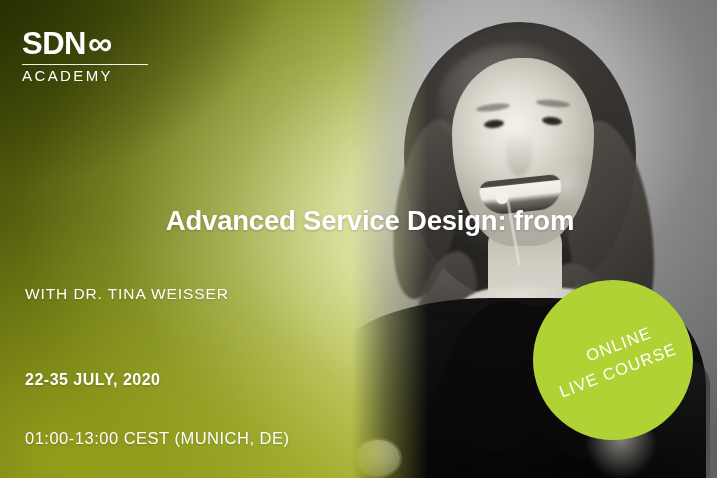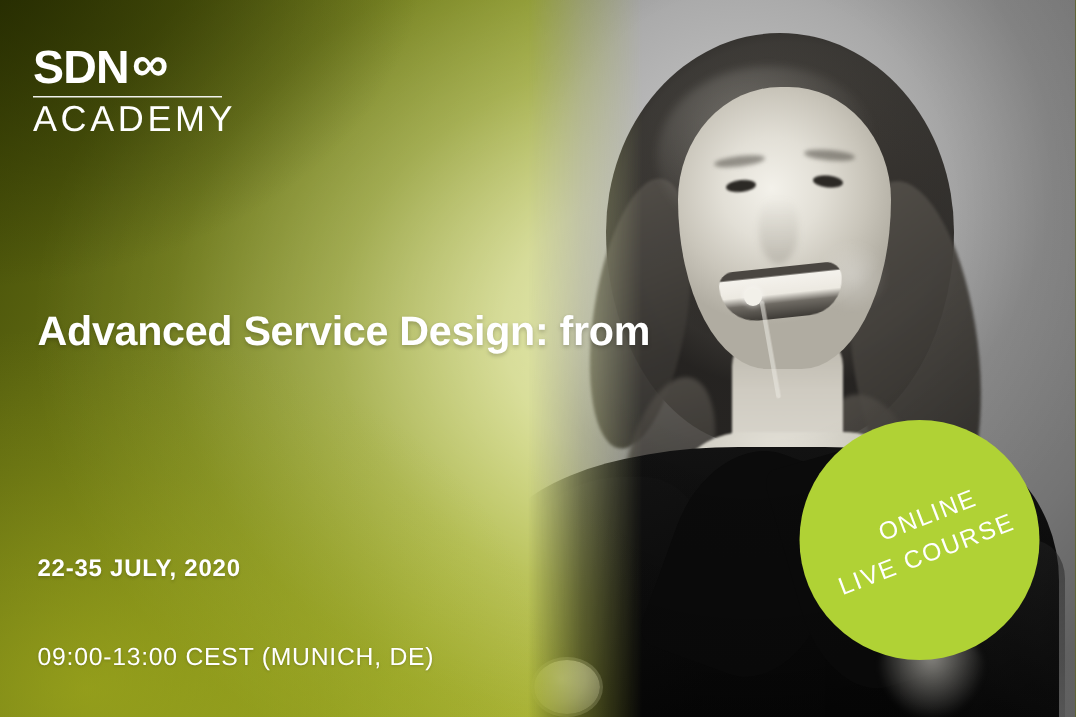--- a/index.html
+++ b/index.html
@@ -230,21 +230,21 @@
   
   .logo {
     position: absolute;
     left: 22px;
     top: 28px;
     width: 128px;
     color: #ffffff;
   }
   .logo-top {
     display: flex;
-    align-items: center;
+    align-items: flex-start;
     gap: 1px;
     height: 32px;
   }
   .logo-word {
     font-size: 31px;
     font-weight: bold;
     letter-spacing: -0.5px;
     line-height: 1;
   }
   .logo-infinity {
@@ -255,41 +255,41 @@
     margin-top: -2px;
     letter-spacing: -1px;
   }
   .logo-rule {
     height: 1px;
     background: rgba(255,255,255,0.92);
     margin: 4px 0 3px 0;
     width: 126px;
   }
   .logo-sub {
-    font-size: 24px;
+    font-size: 15px;
     font-weight: 300;
     letter-spacing: 2.4px;
     line-height: 1;
     white-space: nowrap;
   }
 
   
   .title {
     position: absolute;
     left: 25px;
     top: 186px;
     width: 690px;
     color: #ffffff;
     font-size: 27.5px;
     font-weight: bold;
     line-height: 1.24;
     letter-spacing: -0.2px;
     text-shadow: 0 1px 3px rgba(0,0,0,0.22);
   }
-  .title-line { display: block; white-space: nowrap; }
+  .title-line { display: block; white-space: nowrap; text-align: center; }
 
   .presenter {
     position: absolute;
     left: 25px;
     top: 285px;
     color: #ffffff;
     font-size: 15.5px;
     font-weight: normal;
     letter-spacing: 0.9px;
     text-shadow: 0 1px 2px rgba(0,0,0,0.18);
@@ -392,22 +392,23 @@
       <span class="logo-infinity">∞</span>
     </div>
     <div class="logo-rule"></div>
     <div class="logo-sub">ACADEMY</div>
   </div>
 
   <h1 class="title">
     <span class="title-line">Advanced Service Design: from</span>
   </h1>
 
+  <div class="presenter">WITH DR. TINA WEISSER</div>
   <div class="dates">22-35 JULY, 2020</div>
-  <div class="times">09:00-13:00 CEST (MUNICH, DE)</div>
+  <div class="times">01:00-13:00 CEST (MUNICH, DE)</div>
 
   <div class="badge">
     <div class="badge-text">
       <span class="badge-line-1">ONLINE</span>
       <span class="badge-line-2">LIVE COURSE</span>
     </div>
   </div>
 
 </div>
 

